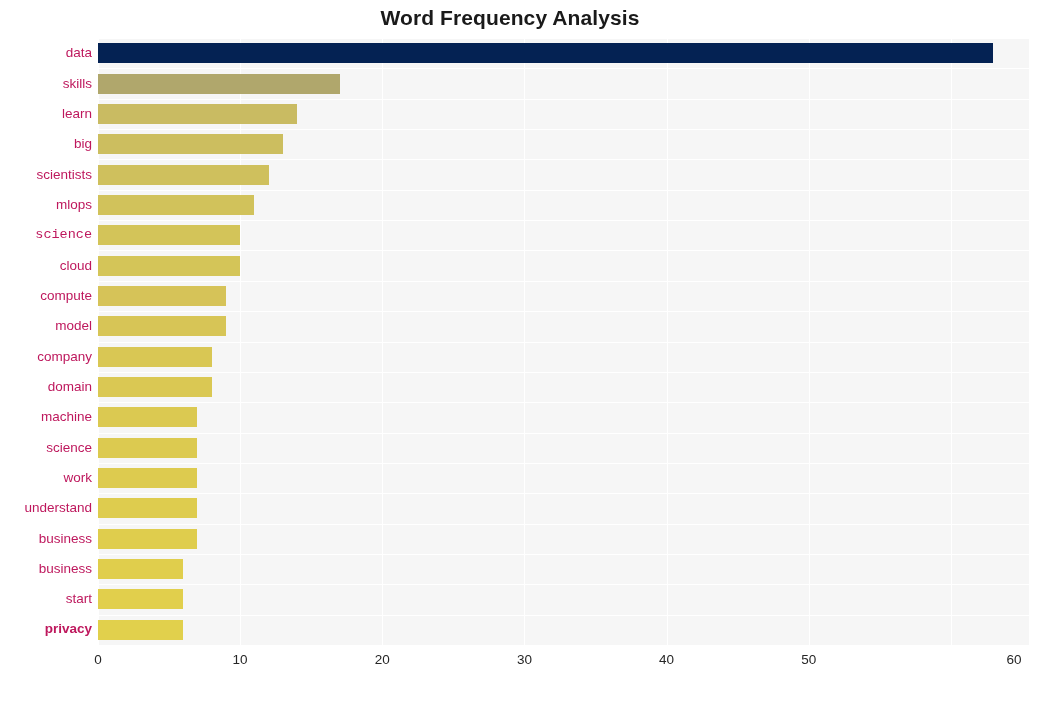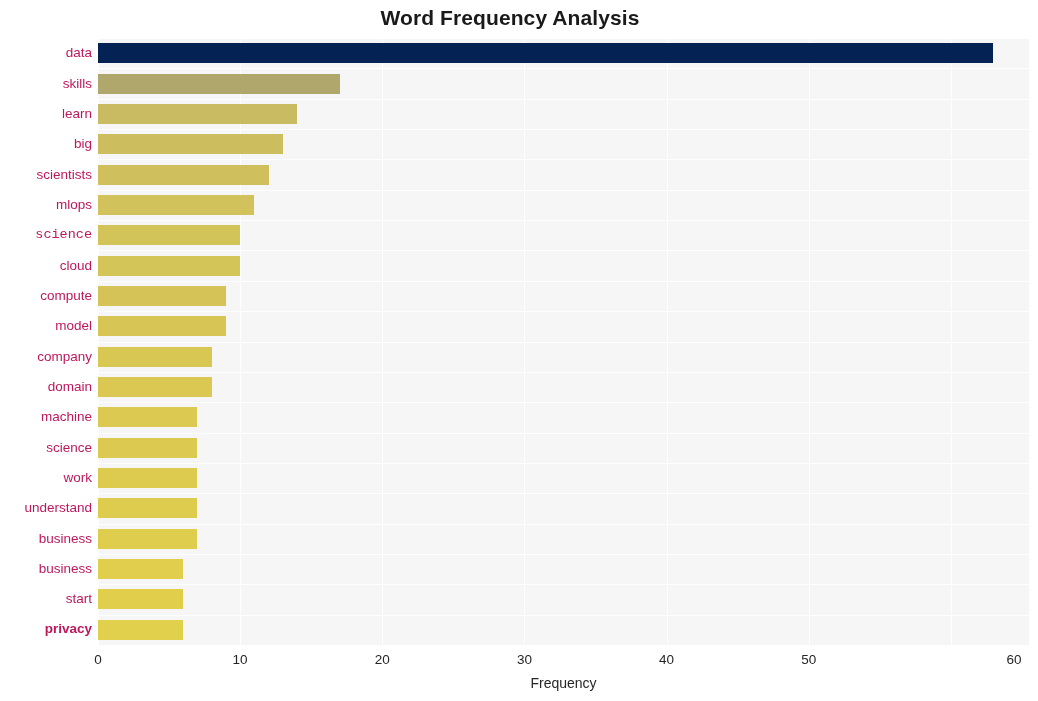--- a/index.html
+++ b/index.html
@@ -210,14 +210,13 @@
   <div class="xlabels">
       <div class="xlabel" style="left: 98px;">0</div>
       <div class="xlabel" style="left: 240.137px;">10</div>
       <div class="xlabel" style="left: 382.275px;">20</div>
       <div class="xlabel" style="left: 524.412px;">30</div>
       <div class="xlabel" style="left: 666.55px;">40</div>
       <div class="xlabel" style="left: 808.687px;">50</div>
       <div class="xlabel" style="left: 986px; margin-left: 28px;">60</div>
     </div>
 
-  <div class="axis-title">Frequency</div>
 </div>
 
 </body></html>

